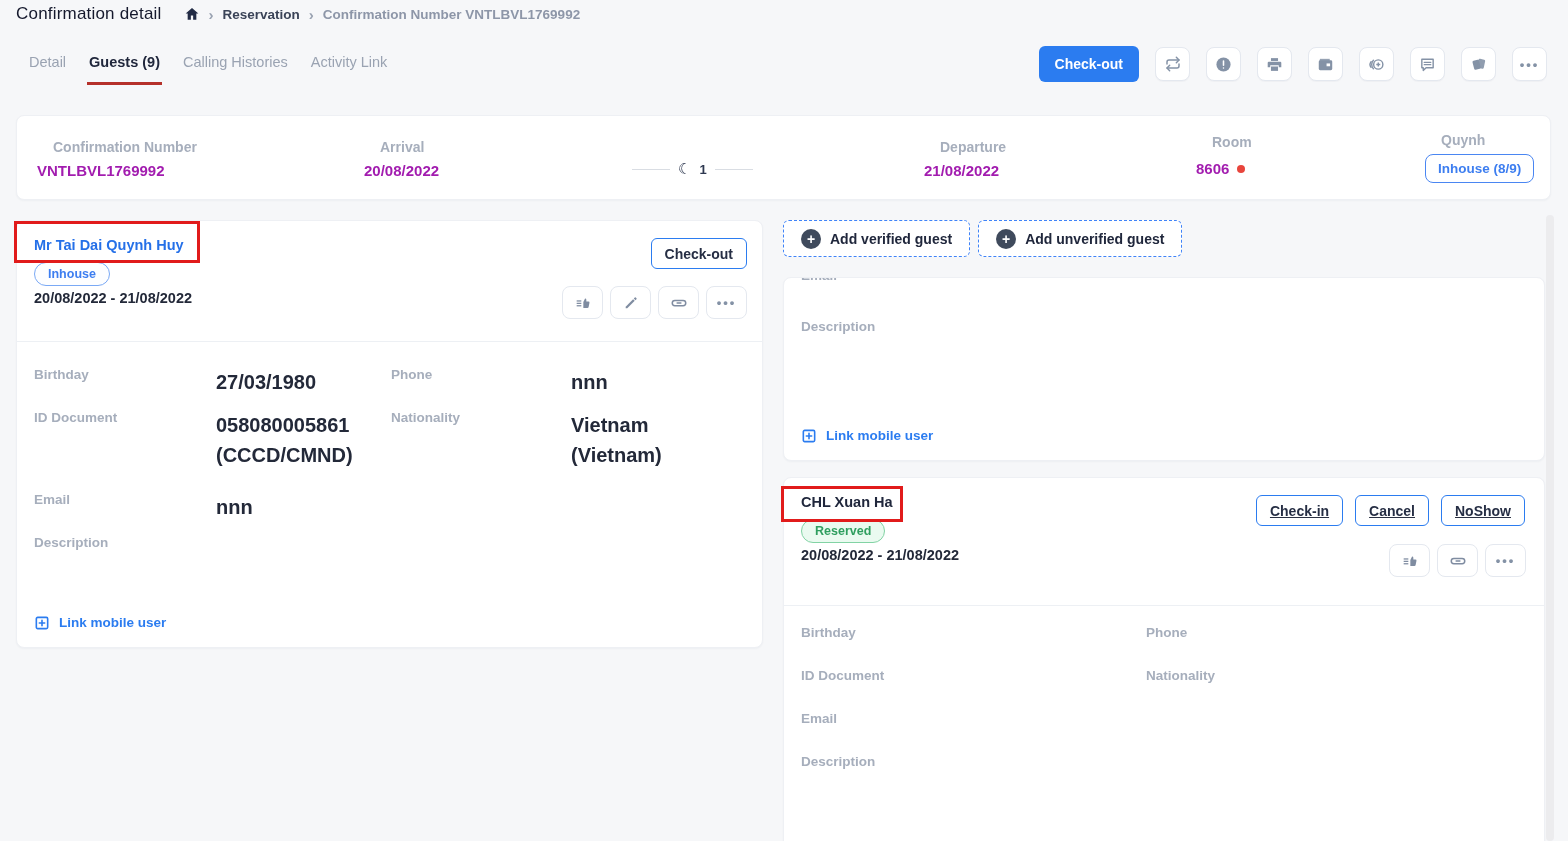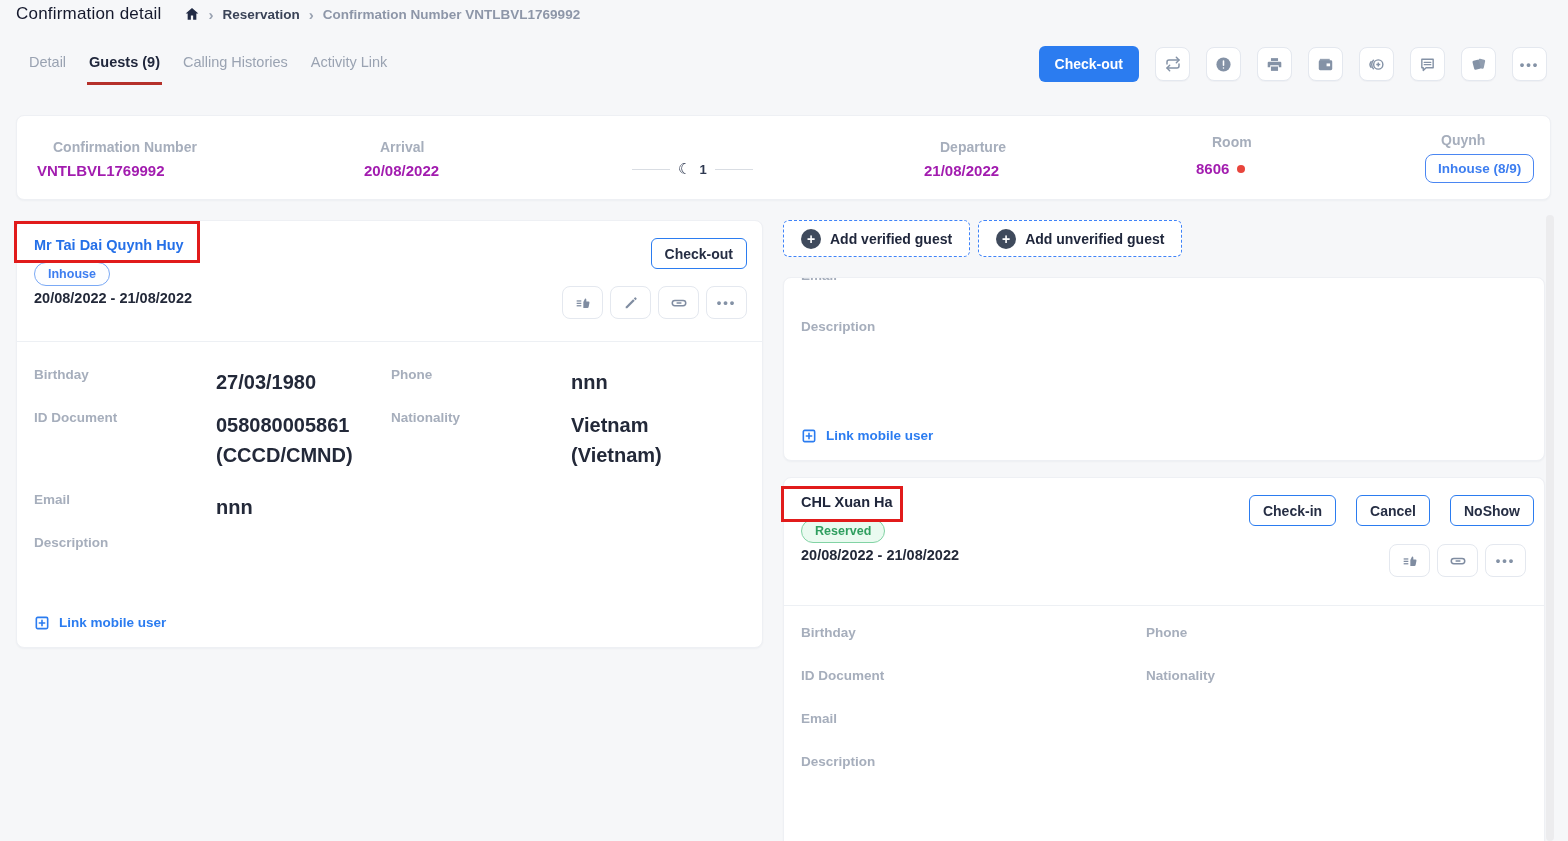--- a/index.html
+++ b/index.html
@@ -88,21 +88,21 @@
   
   .add-row{position:absolute;left:783px;top:220px;display:flex;gap:8px;}
   .btn-dashed{height:37px;display:flex;align-items:center;gap:9px;background:#fff;border:1.5px dashed #3f83f8;border-radius:6px;padding:0 17px;font-size:14px;font-weight:700;color:#20273c;cursor:pointer;font-family:inherit;}
   .plus-circle{width:20px;height:20px;border-radius:50%;background:#3f4a5c;color:#fff;display:flex;align-items:center;justify-content:center;font-size:14px;font-weight:700;line-height:1;}
 
   .partial-card{left:783px;top:277px;width:762px;height:184px;overflow:hidden;}
   .partial-card .clipped-label{margin:-10px 0 0 17px;font-size:13.5px;color:var(--label_gray);font-weight:600;}
   .partial-card .desc-label{margin:36px 0 0 17px;font-size:13.5px;color:var(--label_gray);font-weight:600;}
 
   .right-card{left:783px;top:477px;width:762px;height:420px;}
-  .right-card .action-btns{position:absolute;right:10px;top:17px;display:flex;gap:20px;}
+  .right-card .action-btns{position:absolute;right:19px;top:17px;display:flex;gap:12px;text-decoration:underline;}
   .right-card .mini-icons{right:18px;top:66px;}
   .right-card .divider{top:127px;}
   .right-card .details-grid{top:147px;grid-template-columns:345px 1fr;}
 
   
   .scroll-track{position:absolute;left:1546px;top:215px;width:8px;height:626px;background:#ececee;border-radius:4px;}
   .anno{position:absolute;border:3px solid var(--annotation_red);z-index:50;pointer-events:none;}
   .anno-1{left:14px;top:221px;width:186px;height:42px;}
   .anno-2{left:781px;top:486px;width:122px;height:36px;}
 </style>

